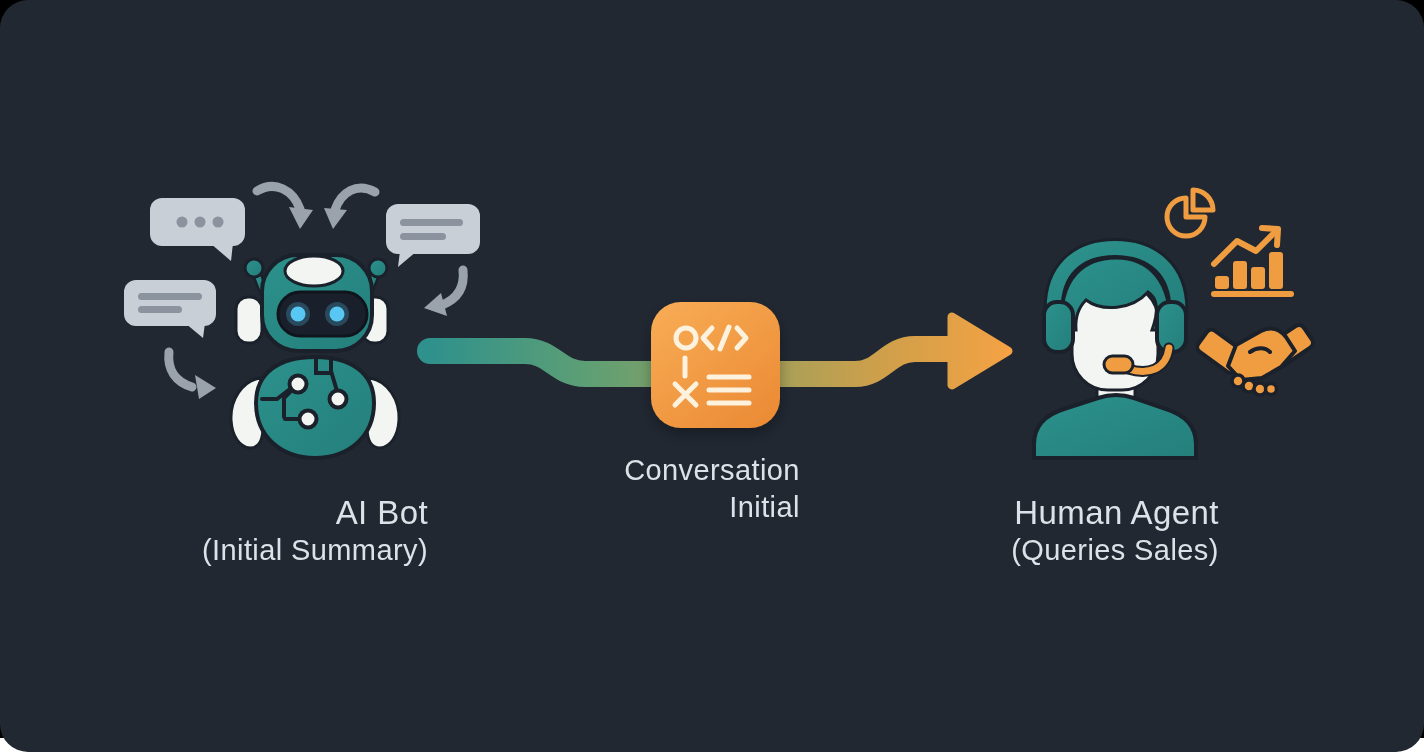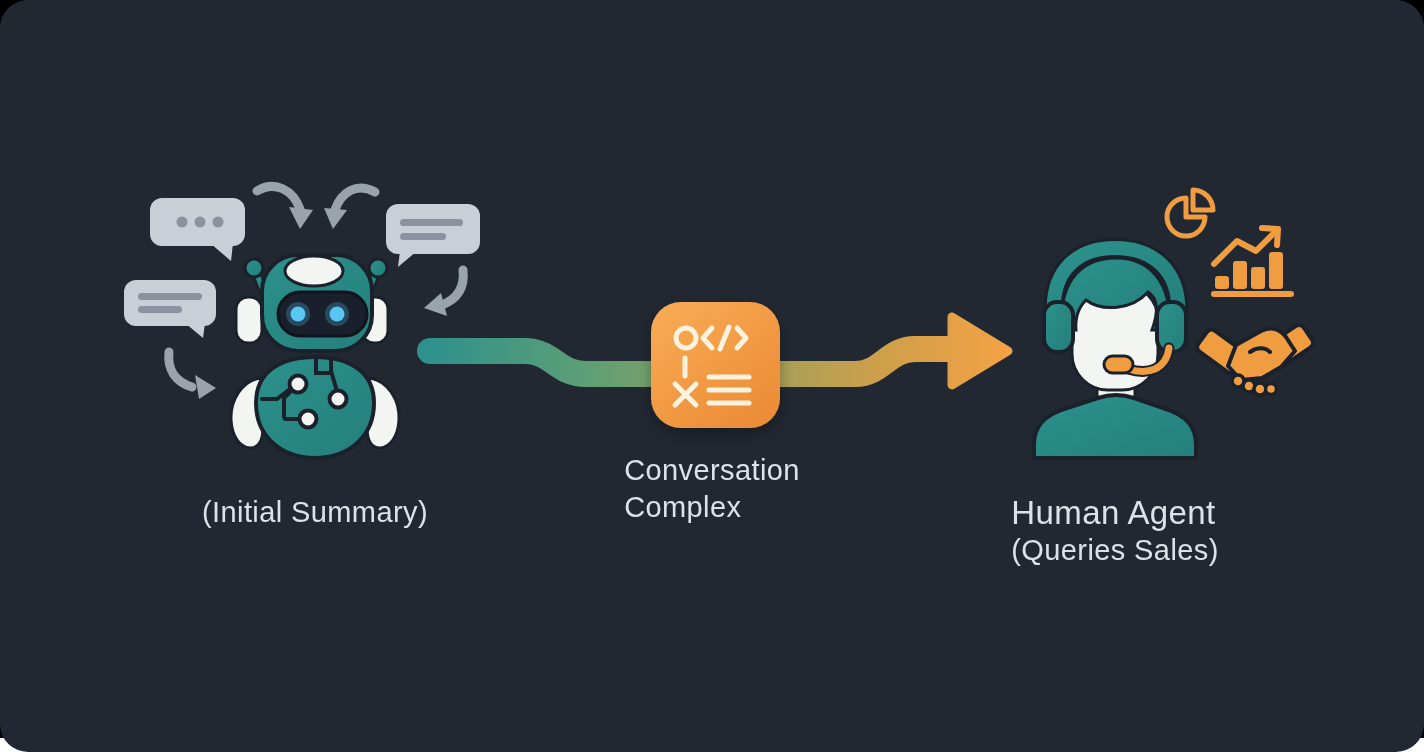--- a/index.html
+++ b/index.html
@@ -23,21 +23,21 @@
   .f-gray{fill:var(--color-arrow-gray,#9aa2ac)}
   .s-gray{stroke:var(--color-arrow-gray,#9aa2ac)}
   .f-orange{fill:var(--color-orange,#f09d42)}
   .s-orange{stroke:var(--color-orange,#f09d42)}
   .s-outline{stroke:var(--color-outline,#1a212b)}
   .s-icon{stroke:var(--color-icon-cream,#fdf2dd)}
   .nofill{fill:none}
 
   .label-group{
     position:absolute;transform:translateX(-50%);
-    text-align:left;color:var(--color-text,#dde2e8);
+    text-align:right;color:var(--color-text,#dde2e8);
     letter-spacing:.4px;white-space:nowrap;
   }
   .label-title{font-size:33px;line-height:38px;font-weight:400;}
   .label-sub{font-size:29px;line-height:36px;font-weight:400;}
   .summary-label .label-sub{font-size:29px;line-height:37px;}
 </style>
 </head>
 <body>
 
 <div class="card">
@@ -215,26 +215,27 @@
           <path class="s-outline nofill" d="M 1250,352 C 1257,347 1265,347 1270,352" stroke-width="4" stroke-linecap="round"></path>
           <circle class="f-orange s-outline" cx="1238" cy="381" r="6" stroke-width="3.5"></circle>
           <circle class="f-orange s-outline" cx="1249" cy="386" r="6" stroke-width="3.5"></circle>
           <circle class="f-orange s-outline" cx="1260" cy="389" r="6" stroke-width="3.5"></circle>
           <circle class="f-orange s-outline" cx="1271" cy="389" r="5.5" stroke-width="3.5"></circle>
         </g>
       </g>
     </svg>
 
     <div class="label-group" style="left:315px;top:494px">
+      <div class="label-title">AI Bot</div>
       <div class="label-sub">(Initial Summary)</div>
     </div>
 
     <div class="label-group summary-label" style="left:712px;top:452px">
       <div class="label-sub">Conversation</div>
-      <div class="label-sub">Complex</div>
+      <div class="label-sub">Initial</div>
     </div>
 
     <div class="label-group" style="left:1115px;top:494px">
       <div class="label-title">Human Agent</div>
       <div class="label-sub">(Queries Sales)</div>
     </div>
 
   </div>
 </div>
 

